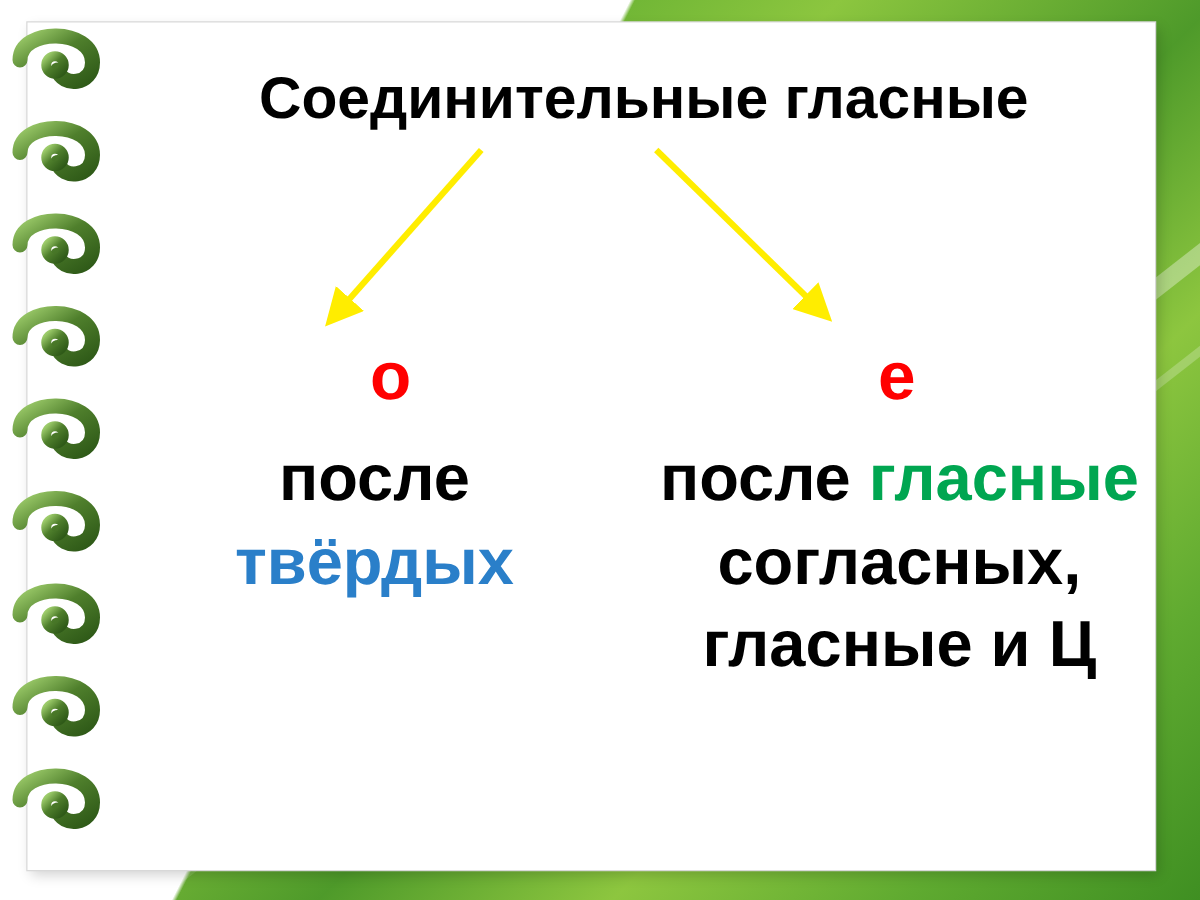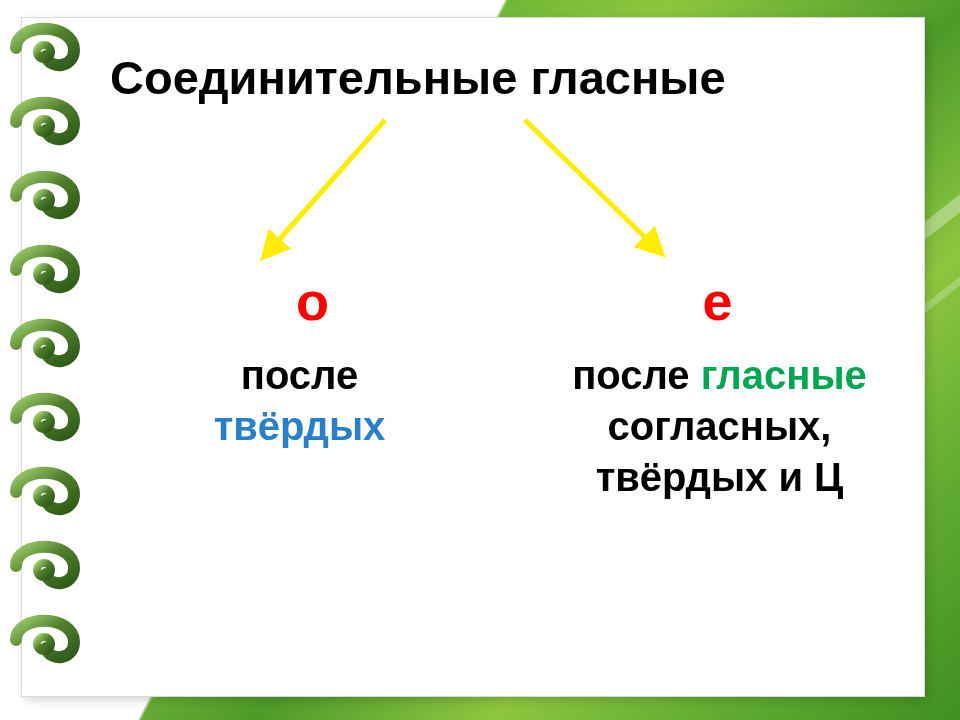--- a/index.html
+++ b/index.html
@@ -61,20 +61,21 @@
 
   
   .content {
     position: absolute;
     left: 110px;
     top: 30px;
     width: 810px;
     height: 650px;
   }
   .title {
+    text-align: center;
     font-size: 47px;
     font-weight: bold;
     color: #000000;
     letter-spacing: 0px;
     margin-top: 20px;
     white-space: nowrap;
   }
 
   .arrows {
     position: absolute;
@@ -96,21 +97,21 @@
     text-align: center;
   }
   .vowel {
     font-size: 54px;
     font-weight: bold;
     color: #ff0000;
     line-height: 1.15;
     margin-bottom: 18px;
   }
   .desc {
-    font-size: 40px;
+    font-size: 52px;
     font-weight: bold;
     color: #000000;
     line-height: 1.28;
   }
   .blue { color: #2a7fc9; }
   .green { color: #00a651; }
   .col-left .desc { padding-right: 26px; }
   .col-right .desc { padding-left: 4px; }
 </style>
 </head>
@@ -205,20 +206,20 @@
       <div class="col col-right">
         <div class="vowel">е</div>
         <div class="desc">
           <div>
             <span>после </span><span class="green">гласные</span>
           </div>
           <div>
             <span>согласных,</span>
           </div>
           <div>
-            <span>твёрдых и Ц</span>
+            <span>гласные и Ц</span>
           </div>
         </div>
       </div>
 
     </div>
   </div>
 </div>
 
 </body></html>

